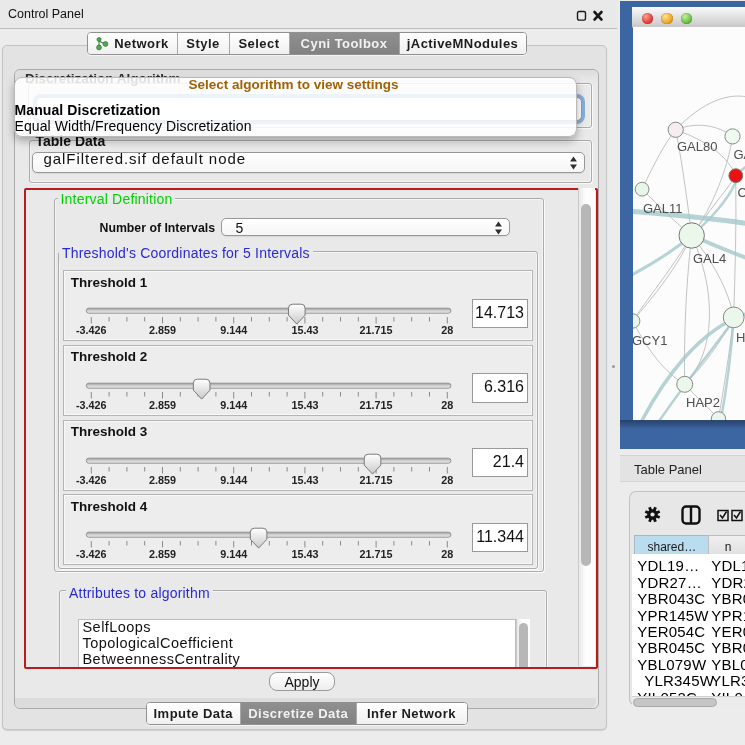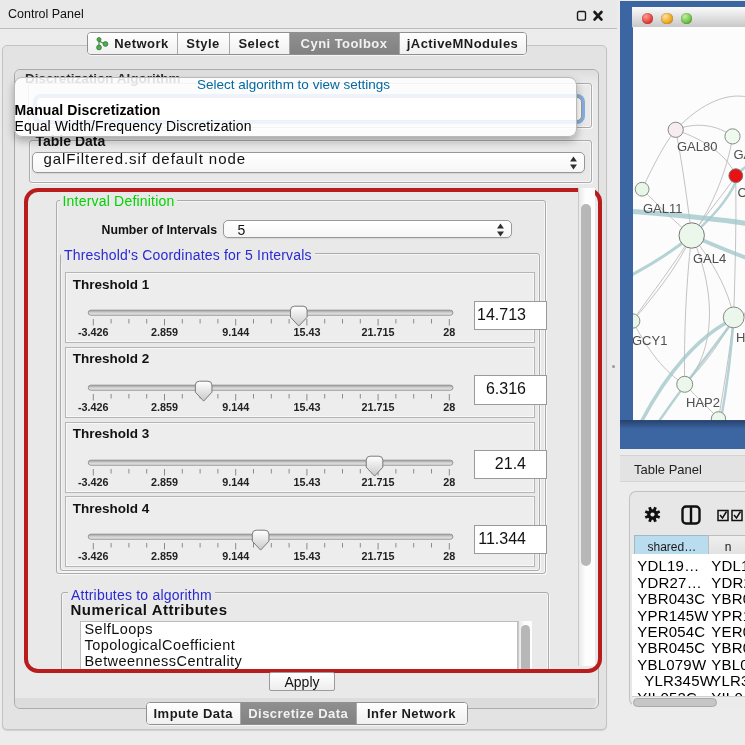--- a/index.html
+++ b/index.html
@@ -21,34 +21,34 @@
 #innerpane:before{content:"";position:absolute;left:0;top:0;right:0;height:12px;background:linear-gradient(#dcdcdc,#e9e9e9);border-radius:6px 6px 0 0;}
 .grp{position:absolute;border:1px solid #ababab;border-radius:3px;box-shadow:inset 0 0 0 1px rgba(255,255,255,0.55), 1px 1px 0 rgba(255,255,255,0.7);}
 .grptitle{position:absolute;background:#e9e9e9;padding:0 3px;font-size:14px;letter-spacing:0.2px;white-space:nowrap;}
 
 .combo{position:absolute;background:linear-gradient(#ffffff,#f6f6f6);border:1px solid #989898;border-radius:5px;font-size:14px;color:#111;box-shadow:0 1px 1px rgba(0,0,0,0.08);}
 .combo .cv{position:absolute;left:11px;top:2.5px;letter-spacing:0.15px;}
 .step{position:absolute;width:9px;height:14px;}
 
 .thr{position:absolute;left:37.2px;width:468.8px;height:69px;background:#ededed;border:1px solid #b5b5b5;box-shadow:inset 0 0 0 1px rgba(255,255,255,0.6);}
 .thr .tt{position:absolute;left:7px;top:3.5px;font-size:13.5px;font-weight:bold;color:#111;}
-.thr .vbox{position:absolute;left:408.3px;top:27.5px;width:51px;height:27.2px;background:#fff;border:1px solid #9a9a9a;font-size:16px;color:#111;text-align:right;line-height:26.5px;padding-right:20px;}
+.thr .vbox{position:absolute;left:408.3px;top:27.5px;width:51px;height:27.2px;background:#fff;border:1px solid #9a9a9a;font-size:16px;color:#111;text-align:right;line-height:26.5px;padding-right:3px;}
 .thr svg{position:absolute;left:10px;top:31px;}
 
 .sbtrack{position:absolute;background:linear-gradient(90deg,#e8e8e8,#fdfdfd 40%,#fdfdfd);border-left:1px solid #c9c9c9;}
 .sbthumb{position:absolute;background:#b7b7b7;border-radius:5px;}
 
 #attrlist{left:76.5px;top:548.5px;width:438px;height:118px;background:#fff;border:1px solid #bdbdbd;font-size:14px;color:#111;}
 #attrlist div{padding-left:6px;height:16px;line-height:16px;white-space:nowrap;}
 
-#applybtn{left:269px;top:672px;width:64px;height:17px;background:linear-gradient(#ffffff,#ededed);border:1px solid #9b9b9b;border-radius:2px;text-align:center;font-size:14px;color:#111;line-height:18px;}
+#applybtn{left:269px;top:672px;width:64px;height:17px;background:linear-gradient(#ffffff,#ededed);border:1px solid #9b9b9b;border-radius:8px;text-align:center;font-size:14px;color:#111;line-height:18px;}
 #botstrip{left:14.5px;top:697.8px;width:581px;height:10.7px;background:#dcdcdc;border-radius:0 0 6px 6px;}
 
 #popup{left:14px;top:77px;width:561px;height:57.5px;background:rgba(255,255,255,0.85);border:1px solid #b9b9b9;border-radius:8px;box-shadow:0 4px 9px rgba(0,0,0,0.30);z-index:60;}
-#popup .hint{position:absolute;left:0;right:4px;top:-1.5px;text-align:center;color:#0369a1;font-size:13.5px;font-weight:normal;letter-spacing:0px;}
+#popup .hint{position:absolute;left:0;right:4px;top:-1.5px;text-align:center;color:#a16207;font-size:13.5px;font-weight:bold;letter-spacing:0px;}
 #popup .it1{position:absolute;left:-0.5px;top:24px;font-size:14px;font-weight:bold;color:#000;letter-spacing:0.1px;}
 #popup .it2{position:absolute;left:-0.5px;top:39.5px;font-size:14px;color:#000;letter-spacing:0.1px;}
 
 #netwin{left:620px;top:1px;width:125px;height:448px;background:#3c66a2;}
 #nettitle{position:absolute;left:11.5px;top:5.6px;width:113.5px;height:20.5px;background:linear-gradient(#fafafa,#c8c8c8);border-bottom:1px solid #8a8a8a;}
 .light{position:absolute;top:11.5px;width:11.5px;height:11.5px;border-radius:50%;}
 #canvas{position:absolute;left:12.5px;top:26px;width:112.5px;height:394px;background:#fcfcfc;}
 
 #tpbar{left:620px;top:454.8px;width:125px;height:25px;background:#e3e3e3;border-top:1px solid #d2d2d2;border-bottom:1px solid #d5d5d5;}
 #tpbar .t{position:absolute;left:14px;top:6px;font-size:13px;color:#222;}
@@ -76,21 +76,21 @@
 <div class="grp abs" style="left:29.4px;top:140px;width:561px;height:41px;"></div>
 <div class="abs" style="left:32.5px;top:132.5px;background:transparent;padding:0 3px;font-size:14px;font-weight:bold;color:#111;">Table Data</div>
 <div class="combo abs" style="left:31.5px;top:151.5px;width:551px;height:19px;">
     <span class="cv" style="font-size:15px;letter-spacing:0.95px;top:-2.5px;">galFiltered.sif default node</span>
  <svg class="step" style="right:6px;top:3px;" width="8" height="13" viewBox="0 0 8 13">
       <path d="M4 0.5 L7.2 5 L0.8 5 Z" fill="#2e2e2e"></path>
       <path d="M4 12.5 L7.2 8 L0.8 8 Z" fill="#2e2e2e"></path>
     </svg>
 </div>
 
-<div class="abs" style="left:23.5px;top:188px;width:570px;height:476.5px;border:4px solid #b91c1c;border-radius:14px;overflow:hidden;background:#e9e9e9;" id="viewport">
+<div class="abs" style="left:23.5px;top:188px;width:570px;height:476.5px;border:2px solid #b91c1c;border-radius:2px;overflow:hidden;background:#e9e9e9;" id="viewport">
 
   <div class="grp" style="left:28.5px;top:8px;width:488px;height:372px;"></div>
   <div class="grptitle" style="left:32px;top:1px;color:#00d400;">Interval Definition</div>
   <div style="position:absolute;left:74px;top:30.5px;font-size:12.3px;font-weight:bold;color:#111;">Number of Intervals</div>
   <div class="combo" style="left:195.5px;top:28px;width:287px;height:16px;">
       <span class="cv" style="top:0.5px;left:13.5px;">5</span>
    <svg class="step" style="right:6px;top:2px;" width="8" height="13" viewBox="0 0 8 13">
         <path d="M4 0.5 L7.2 5 L0.8 5 Z" fill="#2e2e2e"></path>
         <path d="M4 12.5 L7.2 8 L0.8 8 Z" fill="#2e2e2e"></path>
       </svg>
@@ -279,21 +279,20 @@
         <text x="159.7" y="32" text-anchor="middle" font-size="10.8" font-weight="bold" fill="#222" font-family="Liberation Sans">9.144</text>
         <text x="230.9" y="32" text-anchor="middle" font-size="10.8" font-weight="bold" fill="#222" font-family="Liberation Sans">15.43</text>
         <text x="302.1" y="32" text-anchor="middle" font-size="10.8" font-weight="bold" fill="#222" font-family="Liberation Sans">21.715</text>
         <text x="373.3" y="32" text-anchor="middle" font-size="10.8" font-weight="bold" fill="#222" font-family="Liberation Sans">28</text>
         <path d="M176.3175077960924 6.2 Q176.3175077960924 2.2 180.3175077960924 2.2 L188.91750779609242 2.2 Q192.91750779609242 2.2 192.91750779609242 6.2 L192.91750779609242 13.2 L184.6175077960924 22.1 L176.3175077960924 13.2 Z" fill="url(#th3)" stroke="#7a7a7a" stroke-width="1"></path>
       </svg>
     </div>
 
   <div class="grp" style="left:33px;top:400px;width:486px;height:120px;"></div>
   <div class="grptitle" style="left:40.5px;top:394.5px;color:#2a2ad4;">Attributes to algorithm</div>
-  <div style="position:absolute;left:43px;top:408.5px;font-size:15px;letter-spacing:0.5px;font-weight:bold;color:#111;">Numerical Attributes</div>
   <div id="attrlist" style="position:absolute;left:52px;top:428.5px;width:436.5px;height:60px;background:#fff;border:1px solid #bdbdbd;">
     <div style="font-size:14.5px;letter-spacing:0.45px;padding-left:4px;height:16px;line-height:15.5px;">SelfLoops</div>
     <div style="font-size:14.5px;letter-spacing:0.45px;padding-left:4px;height:16px;line-height:15.5px;">TopologicalCoefficient</div>
     <div style="font-size:14.5px;letter-spacing:0.45px;padding-left:4px;height:16px;line-height:15.5px;">BetweennessCentrality</div>
   </div>
   <div class="sbtrack" style="left:490.5px;top:428.5px;width:13px;height:60px;"></div>
   <div class="sbthumb" style="left:493px;top:433px;width:9px;height:60px;"></div>
 </div>
 
 <div class="sbtrack abs" style="left:578px;top:188px;width:15.5px;height:478px;"></div>

